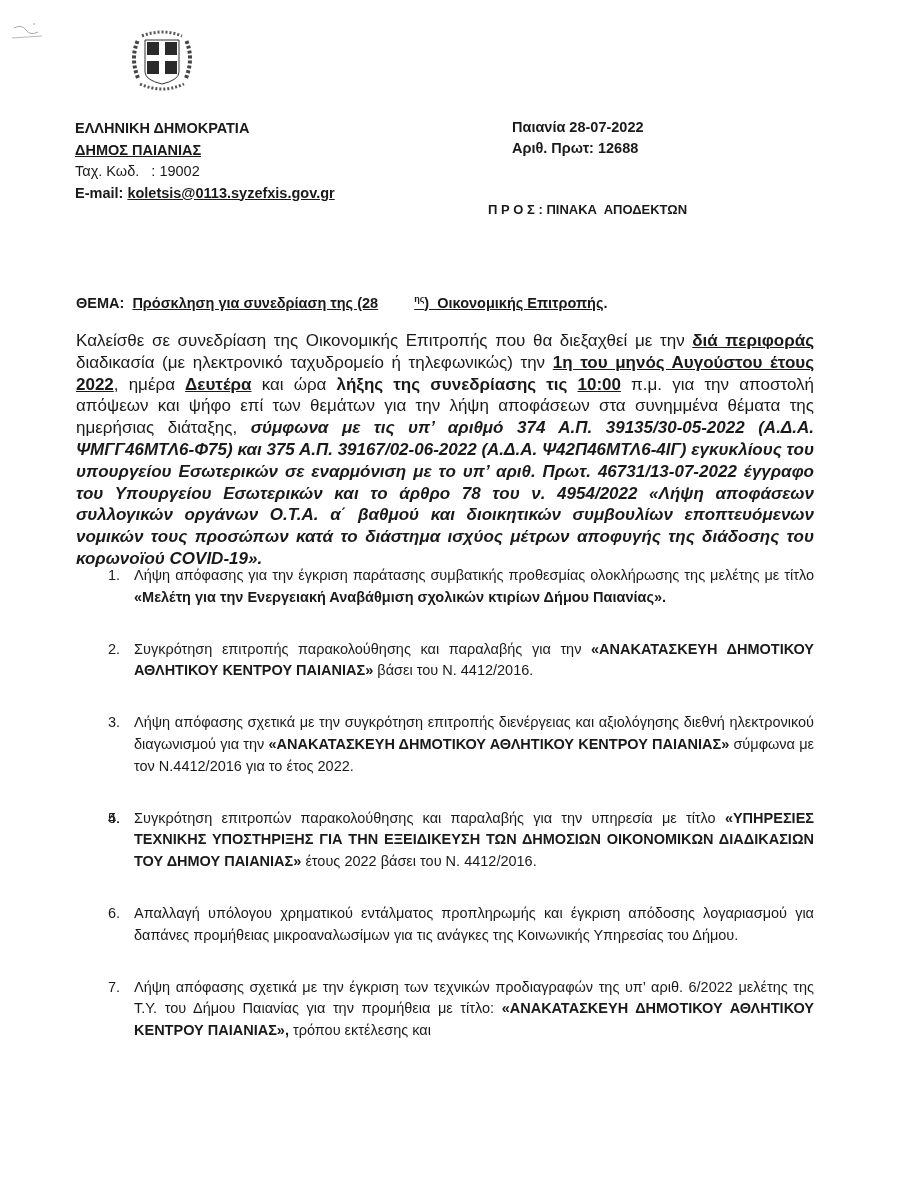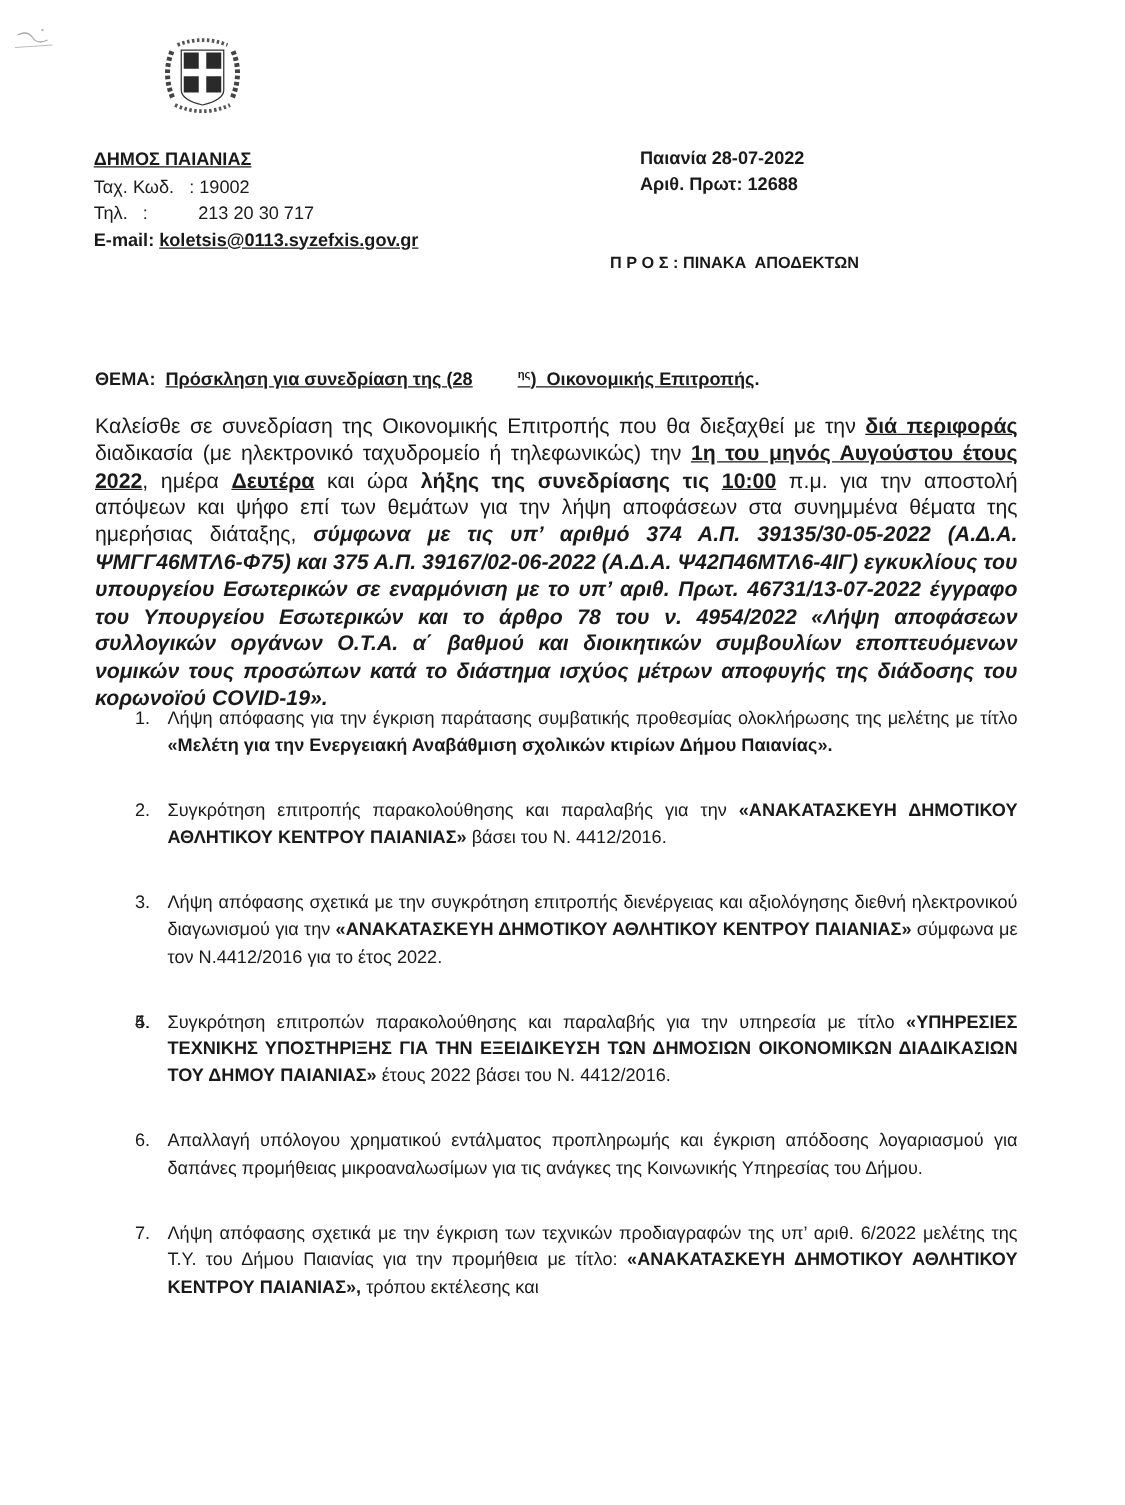--- a/index.html
+++ b/index.html
@@ -48,23 +48,23 @@
   <path d="M14 8 Q34 0 54 8" stroke="#555" stroke-width="3" fill="none" stroke-dasharray="2 2"></path>
   <path d="M12 56 Q34 66 56 56" stroke="#555" stroke-width="3" fill="none" stroke-dasharray="2 2"></path>
   <path d="M17 12 H51 V44 Q51 52 34 56 Q17 52 17 44 Z" fill="#fff" stroke="#333" stroke-width="1"></path>
   <rect x="19" y="14" width="12" height="13" fill="#2a2a2a"></rect>
   <rect x="37" y="14" width="12" height="13" fill="#2a2a2a"></rect>
   <rect x="19" y="33" width="12" height="13" fill="#2a2a2a"></rect>
   <rect x="37" y="33" width="12" height="13" fill="#2a2a2a"></rect>
 </svg>
 
 <div class="abs hdr-left">
+  <div class="b">ΕΛΛΗΝΙΚΗ  ΔΗΜΟΚΡΑΤΙΑ</div>
   <div class="b u">ΔΗΜΟΣ  ΠΑΙΑΝΙΑΣ</div>
   <div class="row"><span>Ταχ. Κωδ.   : </span><span>19002</span></div>
-  <div class="row"><span>Τηλ.   :          </span><span>213 20 30 717</span></div>
   <div class="row b"><span>E-mail: </span><span class="u">koletsis@0113.syzefxis.gov.gr</span></div>
 </div>
 
 <div class="abs hdr-right">
   <div>Παιανία  28-07-2022</div>
   <div>Αριθ. Πρωτ: 12688</div>
 </div>
 <div class="abs pros"><span>Π Ρ Ο Σ : </span><span>ΠΙΝΑΚΑ  ΑΠΟΔΕΚΤΩΝ</span></div>
 
 <div class="abs subject">

